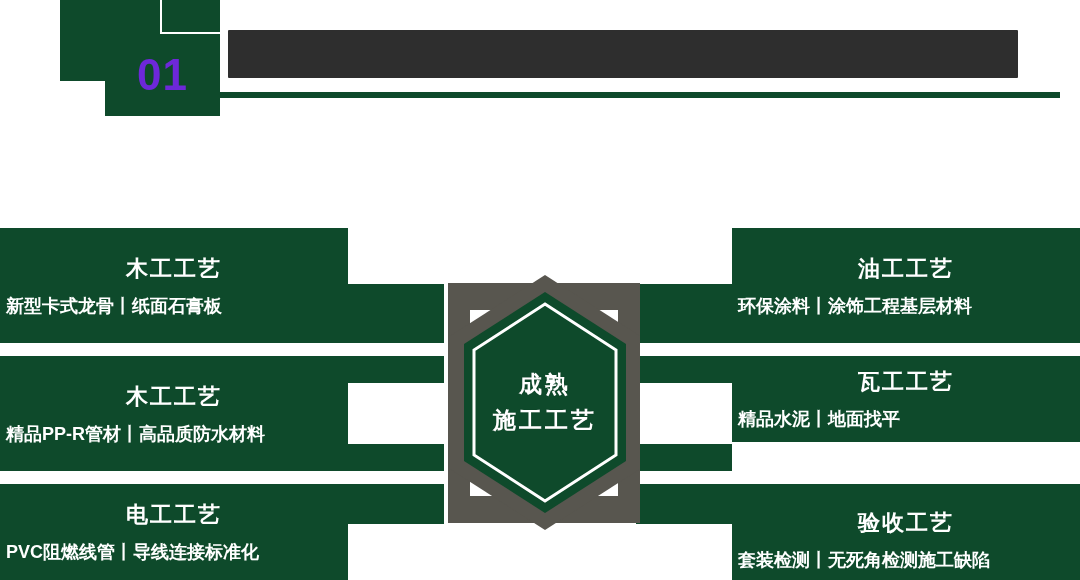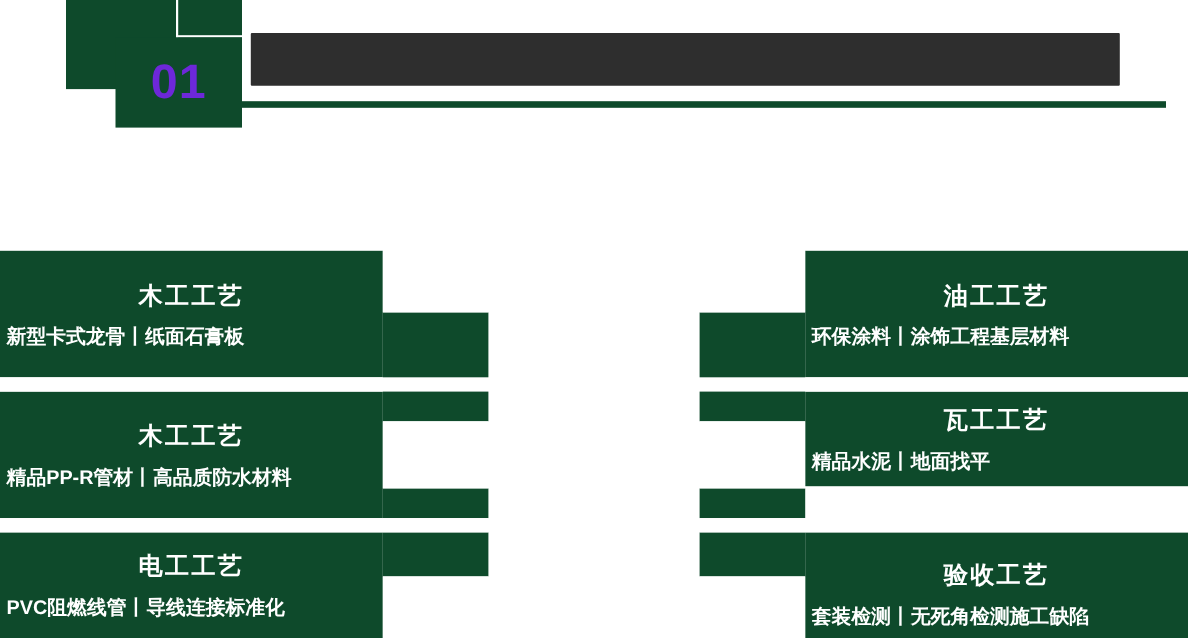--- a/index.html
+++ b/index.html
@@ -156,15 +156,33 @@
     <div class="notch" style="left:636px;top:228px;width:96px;height:56px;"></div>
     <div class="notch" style="left:636px;top:383px;width:96px;height:61px;"></div>
     <div class="notch" style="left:636px;top:471px;width:96px;height:13px;"></div>
     <div class="notch" style="left:636px;top:524px;width:96px;height:56px;"></div>
 
     <div class="notch" style="left:0;top:343px;width:348px;height:13px;"></div>
     <div class="notch" style="left:0;top:471px;width:348px;height:13px;"></div>
     <div class="notch" style="left:732px;top:343px;width:348px;height:13px;"></div>
     <div class="notch" style="left:732px;top:471px;width:348px;height:13px;"></div>
 
+    <div class="center-wrap">
+      <div class="sq-frame"></div>
+      <div class="sq-hole"></div>
+
+      <svg class="hexwrap" width="210" height="265" viewBox="0 0 210 265">
+
+        <polygon points="105,5 200,66 200,199 105,260 10,199 10,66" fill="#58564f"></polygon>
+
+        <polygon points="105,22 186,74 186,191 105,243 24,191 24,74" fill="#0e4a2b"></polygon>
+
+        <polygon points="105,34 176,80 176,185 105,231 34,185 34,80" fill="none" stroke="#ffffff" stroke-width="3"></polygon>
+      </svg>
+
+      <div class="hex-txt">
+        <span>成熟</span>
+        <span>施工工艺</span>
+      </div>
+    </div>
 
   </div>
 </div>
 
 </body></html>

